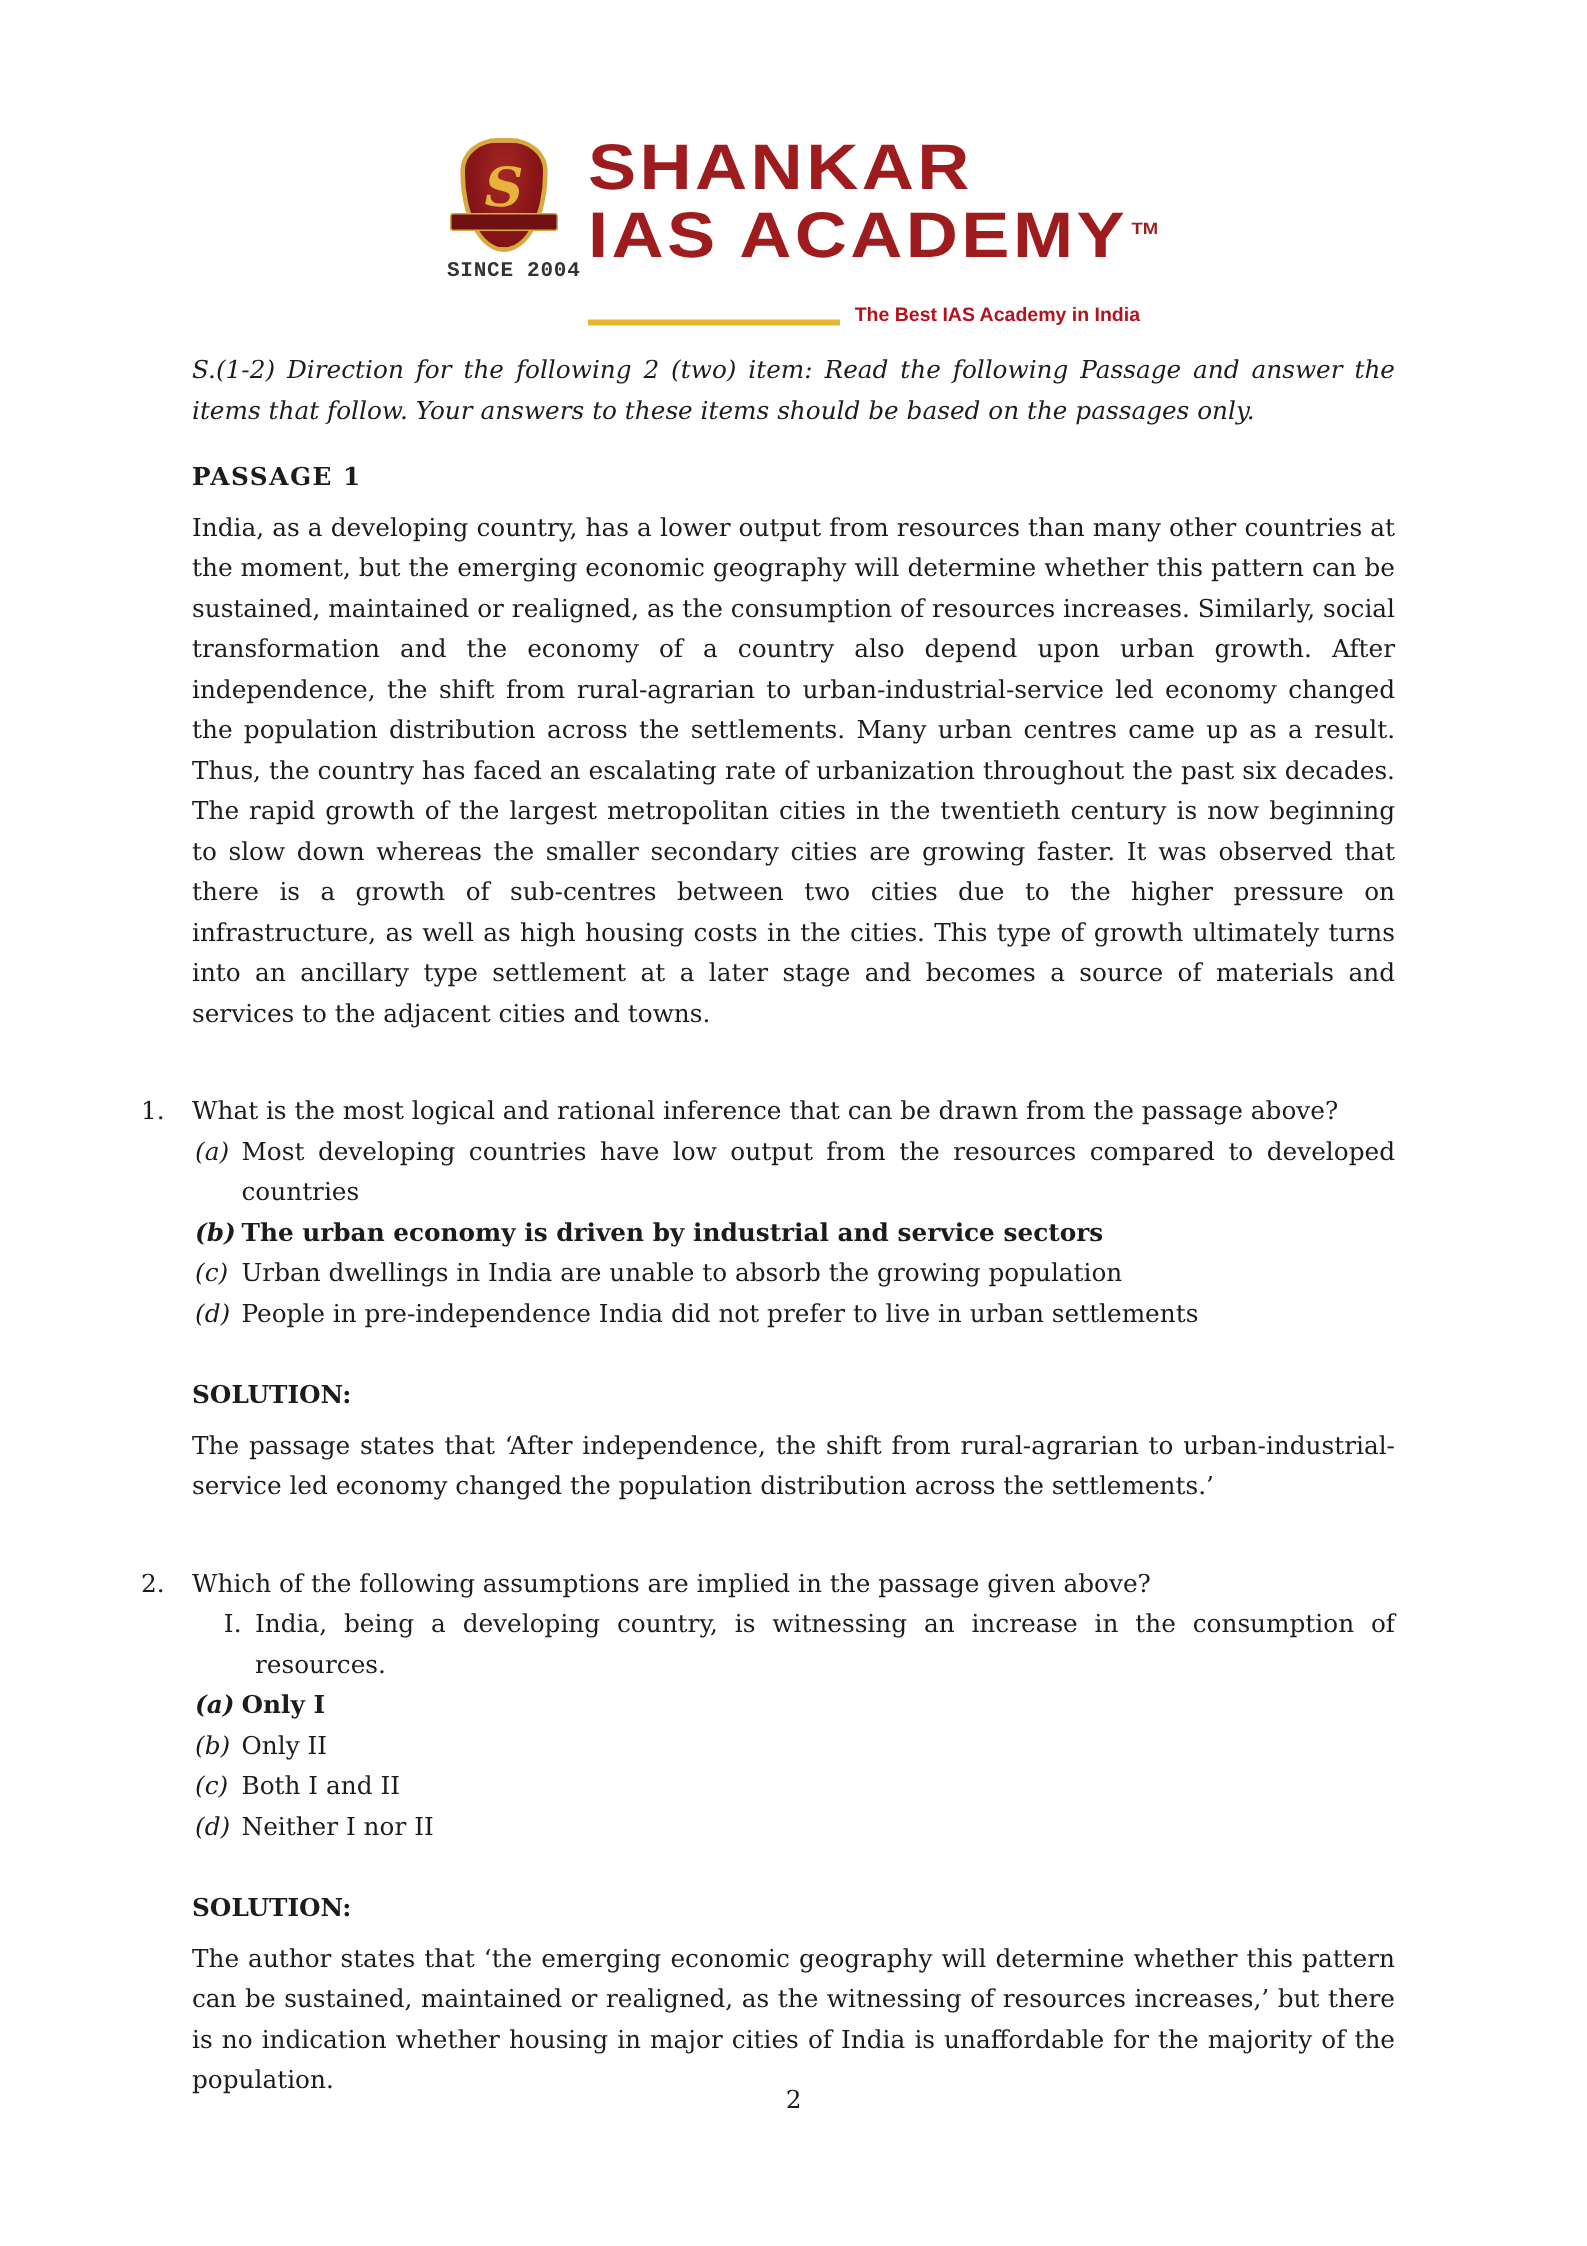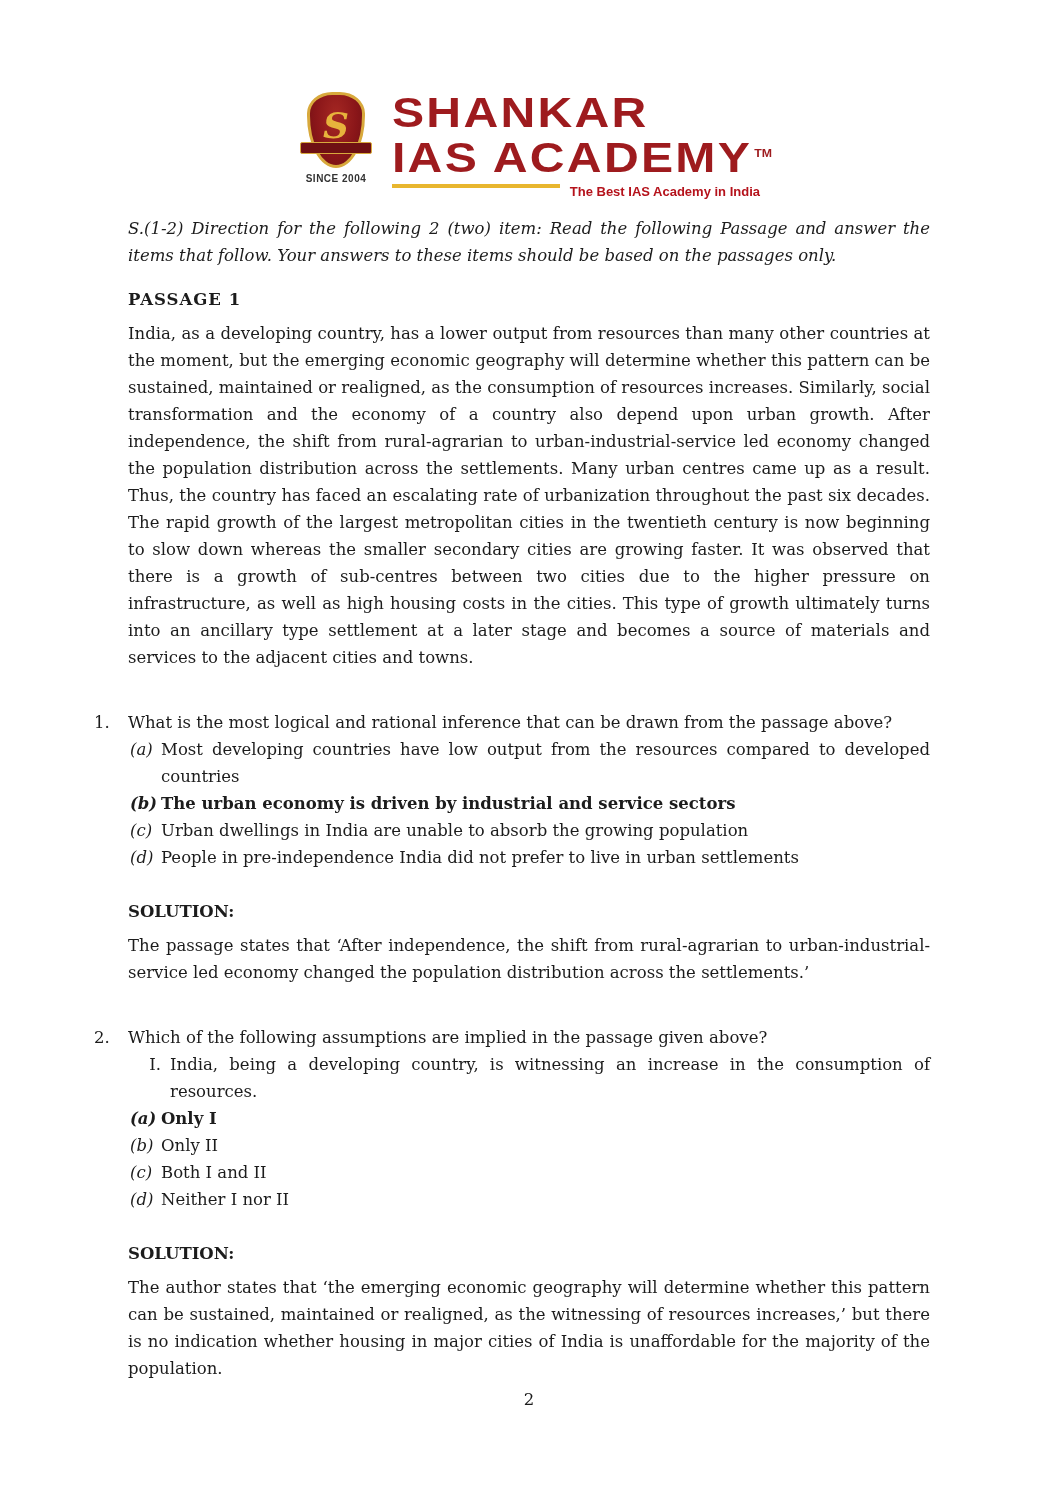--- a/index.html
+++ b/index.html
@@ -24,31 +24,31 @@
   }
   .monogram {
     font-family:"DejaVu Serif",serif; font-style:italic; font-weight:bold;
     font-size:36px; color:#e7b33c; margin-top:-10px;
   }
   .ribbon {
     position:absolute; left:2px; right:2px; top:50px; height:10px;
     background:#6f1013; border:1px solid #d8a93c; border-radius:2px;
   }
   .since {
-    margin-top:5px; font-family:Liberation Sans, sans-serif;
-    font-size:10px; font-weight:bold; color:#333; letter-spacing:.5px; white-space:nowrap;
+    margin-top:5px; font-family:Liberation Mono, monospace;
+    font-size:14px; font-weight:bold; color:#333; letter-spacing:.5px; white-space:nowrap;
   }
   .brand { margin-left:18px; }
   .brand-line {
     font-family:"Liberation Sans",sans-serif; font-weight:700;
     font-size:43px; line-height:41px; color:#9e1b1e; letter-spacing:2px;
     transform:scaleX(1.12); transform-origin:left center; white-space:nowrap;
   }
   .tm { font-size:11px; vertical-align:super; letter-spacing:0; margin-left:2px; }
-  .tag-row { display:flex; align-items:flex-start; margin-top:6px; width:368px; }
+  .tag-row { display:flex; align-items:flex-end; margin-top:24px; width:368px; }
   .gold-rule { flex:1 1 auto; height:4px; background:#e8b62e; margin-right:10px; }
   .tagline {
     font-family:"Liberation Sans",sans-serif; font-size:13px; font-weight:bold;
     color:#b5121b; white-space:nowrap;
   }
 
   
   .direction { margin-top:16px; font-style:italic; text-align:justify; }
   .direction .dir-em { font-weight:normal; }
   .passage-title { margin:14px 0 7px; text-align:left; font-weight:bold; letter-spacing:1px; }

